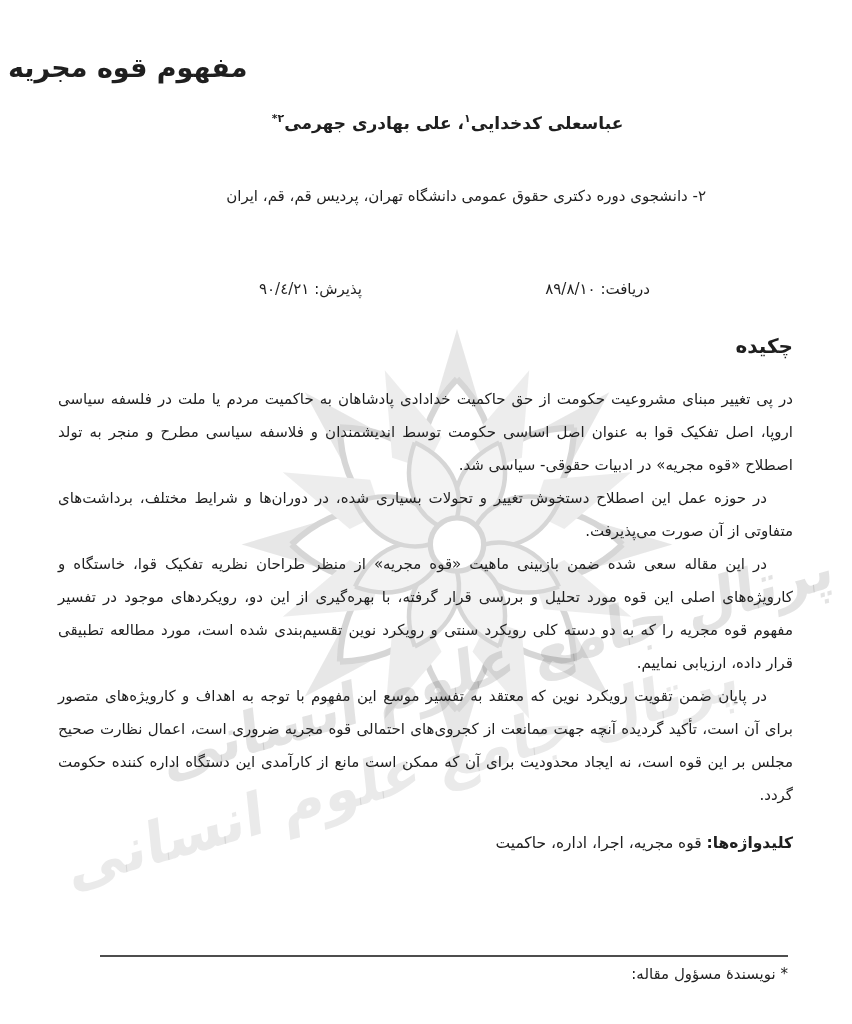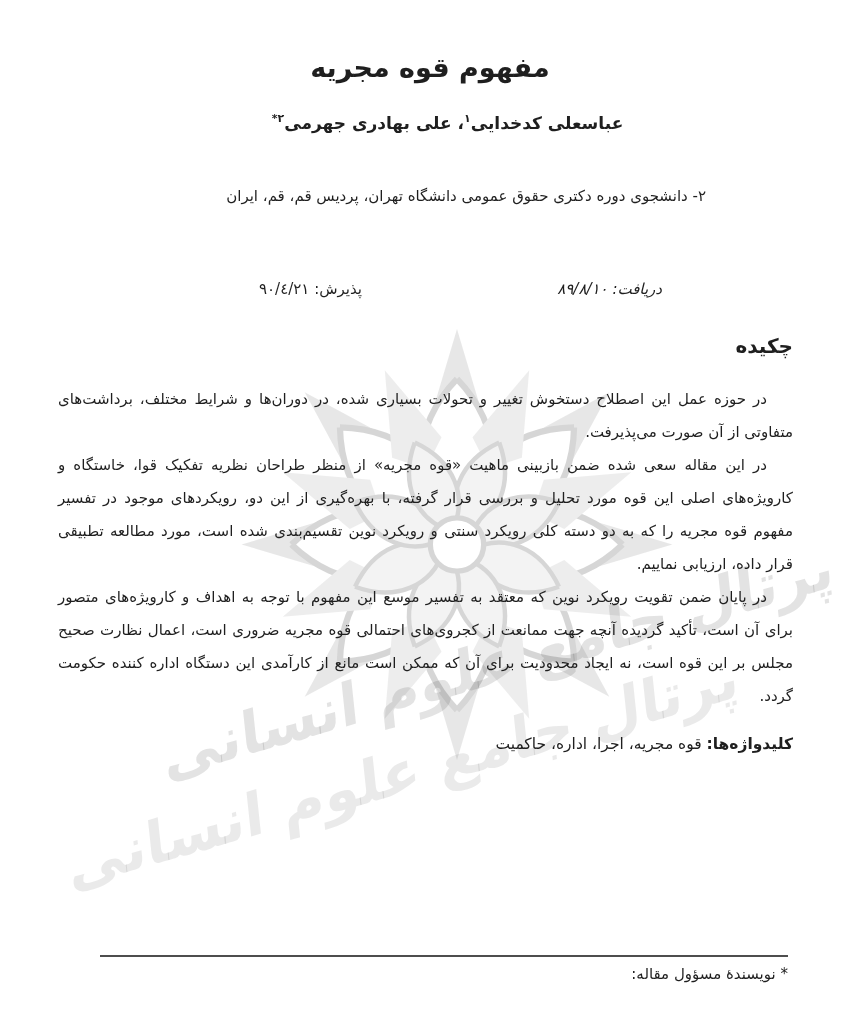--- a/index.html
+++ b/index.html
@@ -16,33 +16,33 @@
     position:absolute; white-space:nowrap; font-weight:bold;
     font-size:58px; color:rgba(60,60,60,0.14);
     transform:rotate(-16deg) skewX(-10deg);
   }
   .wm-cal-1 { left:150px; top:628px; }
   .wm-cal-2 { left:55px;  top:738px; color:rgba(60,60,60,0.11); }
   
   .layer { position:relative; z-index:1; }
   .doc-title {
     position:absolute; top:34px; left:8px; right:0;
-    text-align:center; font-size:27px; font-weight:bold; letter-spacing:0;
+    text-align:left; font-size:27px; font-weight:bold; letter-spacing:0;
   }
   .authors {
     position:absolute; top:112px; left:0; right:0;
     text-align:center; font-size:17px; font-weight:bold;padding-left:43px;
   }
   .authors sup { font-size:11px; font-weight:bold; }
   .affiliations {
     position:absolute; top:180px; right:146px;
     text-align:right; font-size:15px; line-height:33px;
   }
   .dates { position:absolute; top:280px; left:0; right:0; height:24px; font-size:15px; }
-  .date-received { position:absolute; right:190px;font-style:italic; }
+  .date-received { position:absolute; right:202px; }
   .date-accepted { position:absolute; right:490px; }
   .content { position:absolute; top:334px; right:59px; left:58px; }
   .abstract-heading { font-size:20px; font-weight:bold; margin:0 0 25px 0; }
   .content p {
     margin:0; font-size:15px; line-height:33px;
     text-align:justify; direction:rtl;
   }
   .content p.indent { text-indent:26px; }
   .keywords { margin-top:22px; font-size:15.5px; }
   .keywords .kw-label { font-weight:bold; }
@@ -108,20 +108,21 @@
       <div>۲- دانشجوی دوره دکتری حقوق عمومی دانشگاه تهران، پردیس قم، قم، ایران</div>
     </div>
 
     <div class="dates">
       <span class="date-received">دریافت: ۸۹/۸/۱۰</span>
       <span class="date-accepted">پذیرش: ۹۰/٤/۲۱</span>
     </div>
 
     <div class="content">
       <h2 class="abstract-heading">چکیده</h2>
+      <p>در پی تغییر مبنای مشروعیت حکومت از حق حاکمیت خدادادی پادشاهان به حاکمیت مردم یا ملت در فلسفه سیاسی اروپا، اصل تفکیک قوا به عنوان اصل اساسی حکومت توسط اندیشمندان و فلاسفه سیاسی مطرح و منجر به تولد اصطلاح «قوه مجریه» در ادبیات حقوقی- سیاسی شد.</p>
       <p class="indent">در حوزه عمل این اصطلاح دستخوش تغییر و تحولات بسیاری شده، در دوران‌ها و شرایط مختلف، برداشت‌های متفاوتی از آن صورت می‌پذیرفت.</p>
       <p class="indent">در این مقاله سعی شده ضمن بازبینی ماهیت «قوه مجریه» از منظر طراحان نظریه تفکیک قوا، خاستگاه و کارویژه‌های اصلی این قوه مورد تحلیل و بررسی قرار گرفته، با بهره‌گیری از این دو، رویکردهای موجود در تفسیر مفهوم قوه مجریه را که به دو دسته کلی رویکرد سنتی و رویکرد نوین تقسیم‌بندی شده است، مورد مطالعه تطبیقی قرار داده، ارزیابی نماییم.</p>
       <p class="indent">در پایان ضمن تقویت رویکرد نوین که معتقد به تفسیر موسع این مفهوم با توجه به اهداف و کارویژه‌های متصور برای آن است، تأکید گردیده آنچه جهت ممانعت از کجروی‌های احتمالی قوه مجریه ضروری است، اعمال نظارت صحیح مجلس بر این قوه است، نه ایجاد محدودیت برای آن که ممکن است مانع از کارآمدی این دستگاه اداره کننده حکومت گردد.</p>
       <div class="keywords">
         <span class="kw-label">کلیدواژه‌ها:</span><span> قوه مجریه، اجرا، اداره، حاکمیت</span>
       </div>
     </div>
 
     <div class="footer-rule"></div>
 

